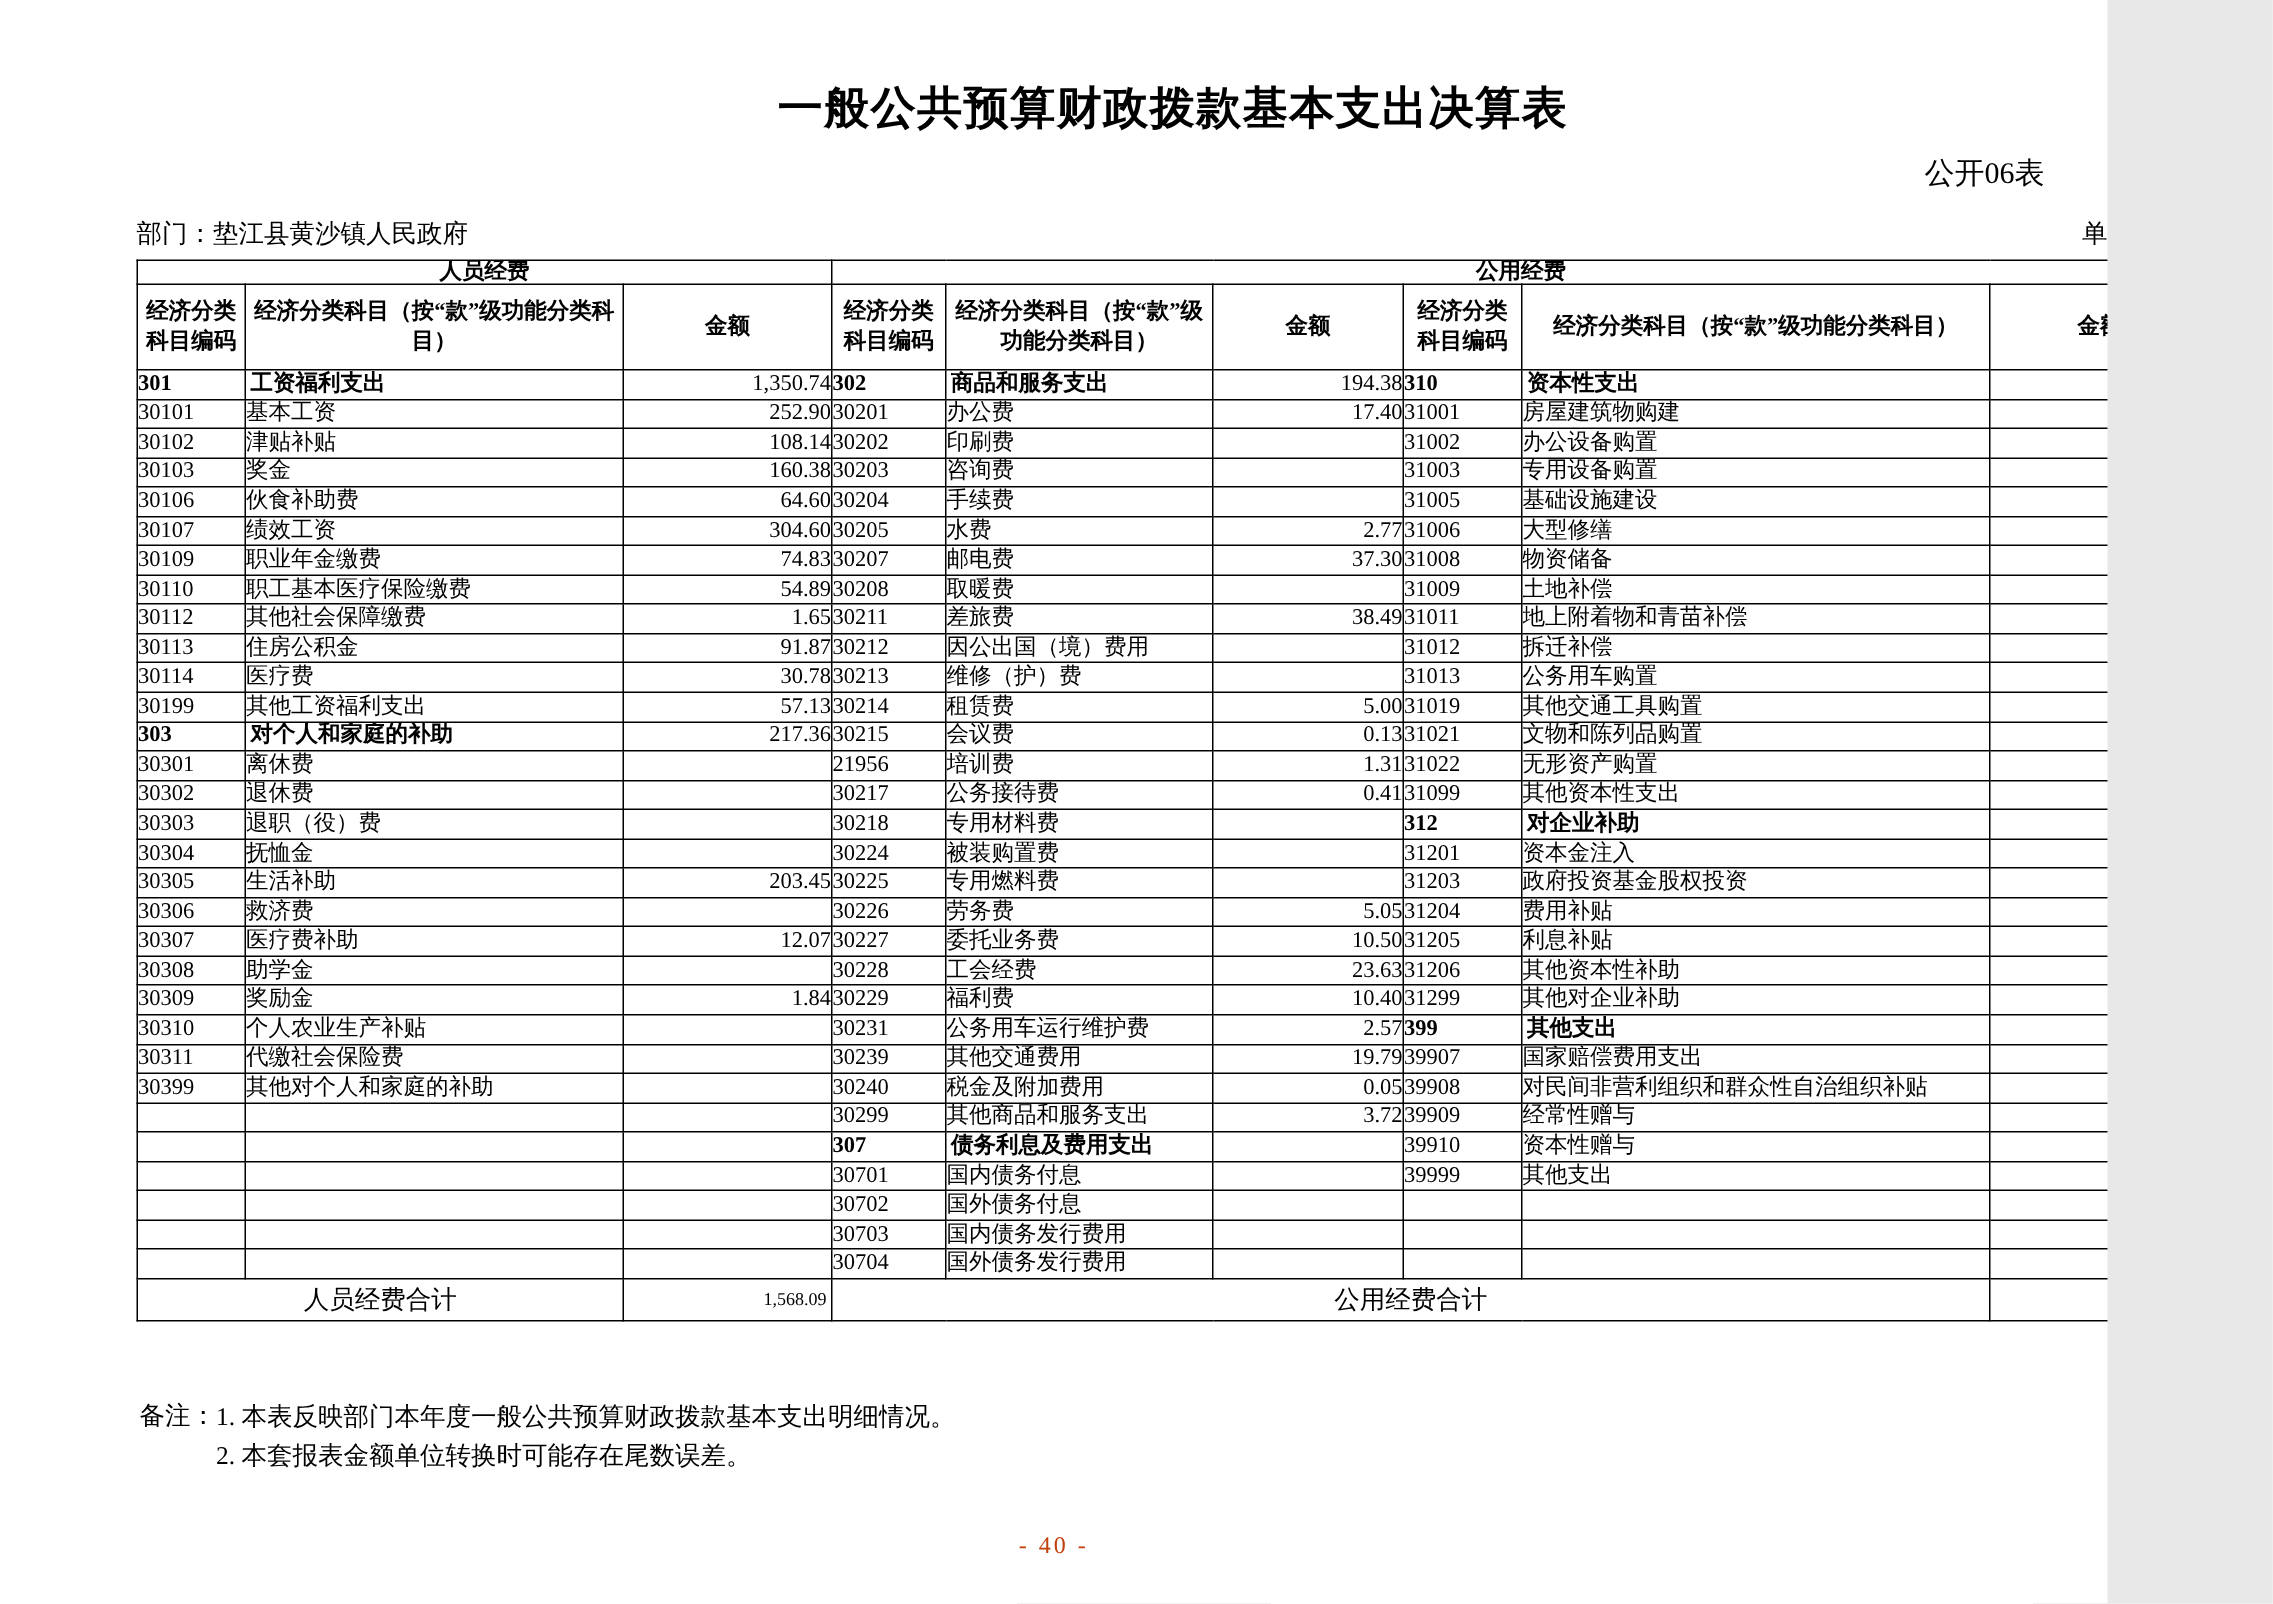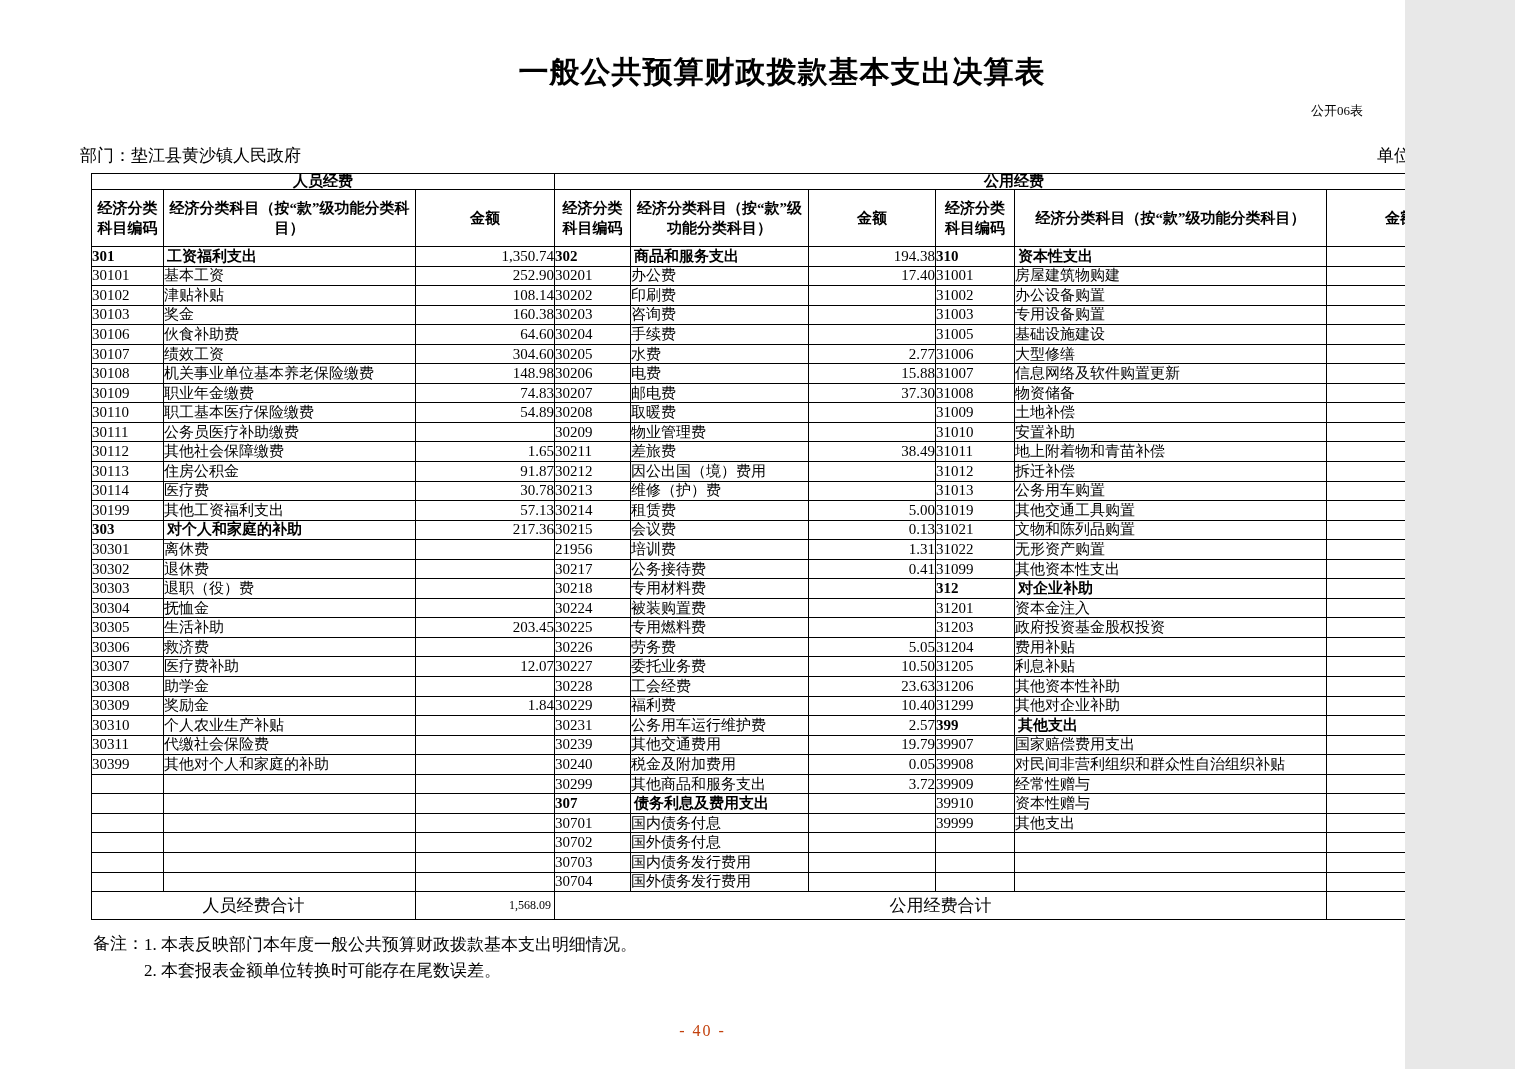--- a/index.html
+++ b/index.html
@@ -11,24 +11,24 @@
     font-family: "Liberation Serif", "DejaVu Serif", serif;
     color: #000;
     overflow: hidden;
   }
   .title {
     position: absolute; left: 91px; width: 1382px; top: 52px;
     text-align: center; font-size: 30px; font-weight: bold; letter-spacing: 1px;
   }
   .form-no {
     position: absolute; right: 42px; top: 102px;
-    font-size: 13px;
+    font-size: 20px;
   }
   .meta-row {
-    position: absolute; left: 80px; width: 1382px; top: 144px;
+    position: absolute; left: 91px; width: 1382px; top: 144px;
     display: flex; justify-content: space-between; font-size: 17px;
   }
   table.budget {
     position: absolute; left: 91px; top: 173px; width: 1382px;
     border-collapse: collapse; table-layout: fixed;
   }
   table.budget td, table.budget th {
     border: 1px solid #000; overflow: hidden; vertical-align: middle;
     font-weight: normal;
   }
@@ -165,61 +165,39 @@
           <td class="name">绩效工资</td>
           <td class="value">304.60</td>
           <td class="code">30205</td>
           <td class="name">水费</td>
           <td class="value">2.77</td>
           <td class="code">31006</td>
           <td class="name">大型修缮</td>
           <td class="value"></td>
         </tr>
         <tr class="body-row">
-          <td class="code">30108</td>
-          <td class="name">机关事业单位基本养老保险缴费</td>
-          <td class="value">148.98</td>
-          <td class="code">30206</td>
-          <td class="name">电费</td>
-          <td class="value">15.88</td>
-          <td class="code">31007</td>
-          <td class="name">信息网络及软件购置更新</td>
-          <td class="value"></td>
-        </tr>
-        <tr class="body-row">
           <td class="code">30109</td>
           <td class="name">职业年金缴费</td>
           <td class="value">74.83</td>
           <td class="code">30207</td>
           <td class="name">邮电费</td>
           <td class="value">37.30</td>
           <td class="code">31008</td>
           <td class="name">物资储备</td>
           <td class="value"></td>
         </tr>
         <tr class="body-row">
           <td class="code">30110</td>
           <td class="name">职工基本医疗保险缴费</td>
           <td class="value">54.89</td>
           <td class="code">30208</td>
           <td class="name">取暖费</td>
           <td class="value"></td>
           <td class="code">31009</td>
           <td class="name">土地补偿</td>
-          <td class="value"></td>
-        </tr>
-        <tr class="body-row">
-          <td class="code">30111</td>
-          <td class="name">公务员医疗补助缴费</td>
-          <td class="value"></td>
-          <td class="code">30209</td>
-          <td class="name">物业管理费</td>
-          <td class="value"></td>
-          <td class="code">31010</td>
-          <td class="name">安置补助</td>
           <td class="value"></td>
         </tr>
         <tr class="body-row">
           <td class="code">30112</td>
           <td class="name">其他社会保障缴费</td>
           <td class="value">1.65</td>
           <td class="code">30211</td>
           <td class="name">差旅费</td>
           <td class="value">38.49</td>
           <td class="code">31011</td>

